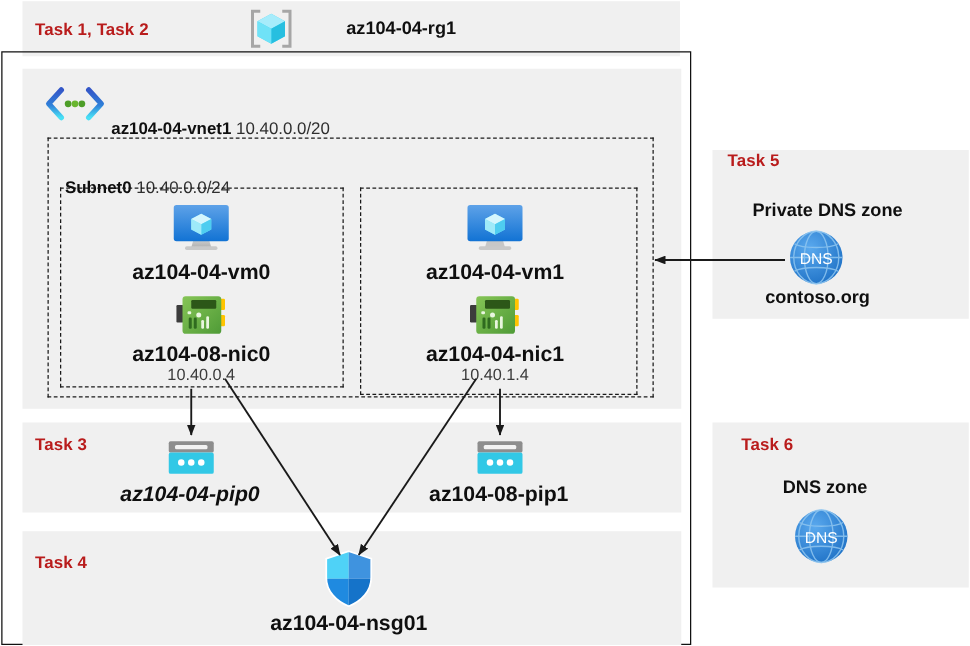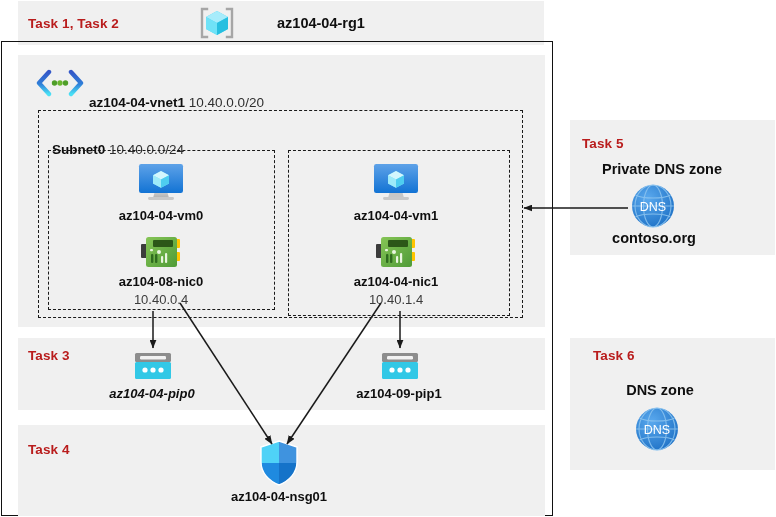--- a/index.html
+++ b/index.html
@@ -44,21 +44,21 @@
   
   .dashed {
     position: absolute;
     box-sizing: border-box;
     border: 1.6px dashed #1a1a1a;
     background: transparent;
   }
   .res-name {
     position: absolute;
     font-weight: bold;
-    font-size: 13px;
+    font-size: 17px;
     color: #0f0f0f;
     white-space: nowrap;
     text-align: center;
   }
   .sub-name {
     position: absolute;
     font-size: 13px;
     color: #3b3b3b;
     white-space: nowrap;
     text-align: center;
@@ -266,21 +266,21 @@
       <rect x="2" y="3" width="36" height="9" rx="1.5" fill="#8d8d8d"></rect>
       <rect x="7" y="6" width="26" height="3.4" rx="1.2" fill="#f2f2f2"></rect>
       <rect x="2" y="12" width="36" height="17" rx="1.5" fill="#32c8e6"></rect>
       <g fill="#ffffff">
         <circle cx="12" cy="20" r="2.6"></circle>
         <circle cx="20" cy="20" r="2.6"></circle>
         <circle cx="28" cy="20" r="2.6"></circle>
       </g>
     </svg>
   </div>
-  <div class="res-name centerer" style="left:399px; top:386px;">az104-09-pip1</div>
+  <div class="res-name centerer" style="left:399px; top:386px;">az104-08-pip1</div>
 
   <div class="panel" style="left:18px; top:425px; width:527px; height:91px;"></div>
   <div class="task-label" style="left:28px; top:442px;">Task 4</div>
 
   <div class="icon" style="left:259px; top:440px; width:40px; height:46px;">
     <svg width="40" height="46" viewBox="0 0 40 46">
       <defs>
         <clipPath id="shieldclip">
           <path d="M20,1 L38,7 L38,22 C38,33 30,41 20,45 C10,41 2,33 2,22 L2,7 Z"></path>
         </clipPath>
@@ -290,21 +290,21 @@
         <rect x="20" y="0" width="20" height="23" fill="#3f93df"></rect>
         <rect x="0" y="23" width="20" height="23" fill="#1f8ae0"></rect>
         <rect x="20" y="23" width="20" height="23" fill="#1573c9"></rect>
       </g>
       <path d="M20,1 L38,7 L38,22 C38,33 30,41 20,45 C10,41 2,33 2,22 L2,7 Z" fill="none" stroke="#ffffff" stroke-width="1.4"></path>
     </svg>
   </div>
   <div class="res-name centerer" style="left:279px; top:489px;">az104-04-nsg01</div>
 
   <div class="panel" style="left:570px; top:120px; width:205px; height:135px;"></div>
-  <div class="task-label" style="left:582px; top:136px;">Task 5</div>
+  <div class="task-label" style="left:582px; top:121px;">Task 5</div>
   <div class="title-big centerer" style="left:662px; top:161px;">Private DNS zone</div>
 
   <div class="icon" style="left:630px; top:183px; width:46px; height:46px;">
     <svg width="46" height="46" viewBox="0 0 46 46">
       <defs>
         <radialGradient id="dnsg" cx="38%" cy="32%" r="78%">
           <stop offset="0%" stop-color="#5aa9ee"></stop>
           <stop offset="100%" stop-color="#1c6fc4"></stop>
         </radialGradient>
       </defs>

